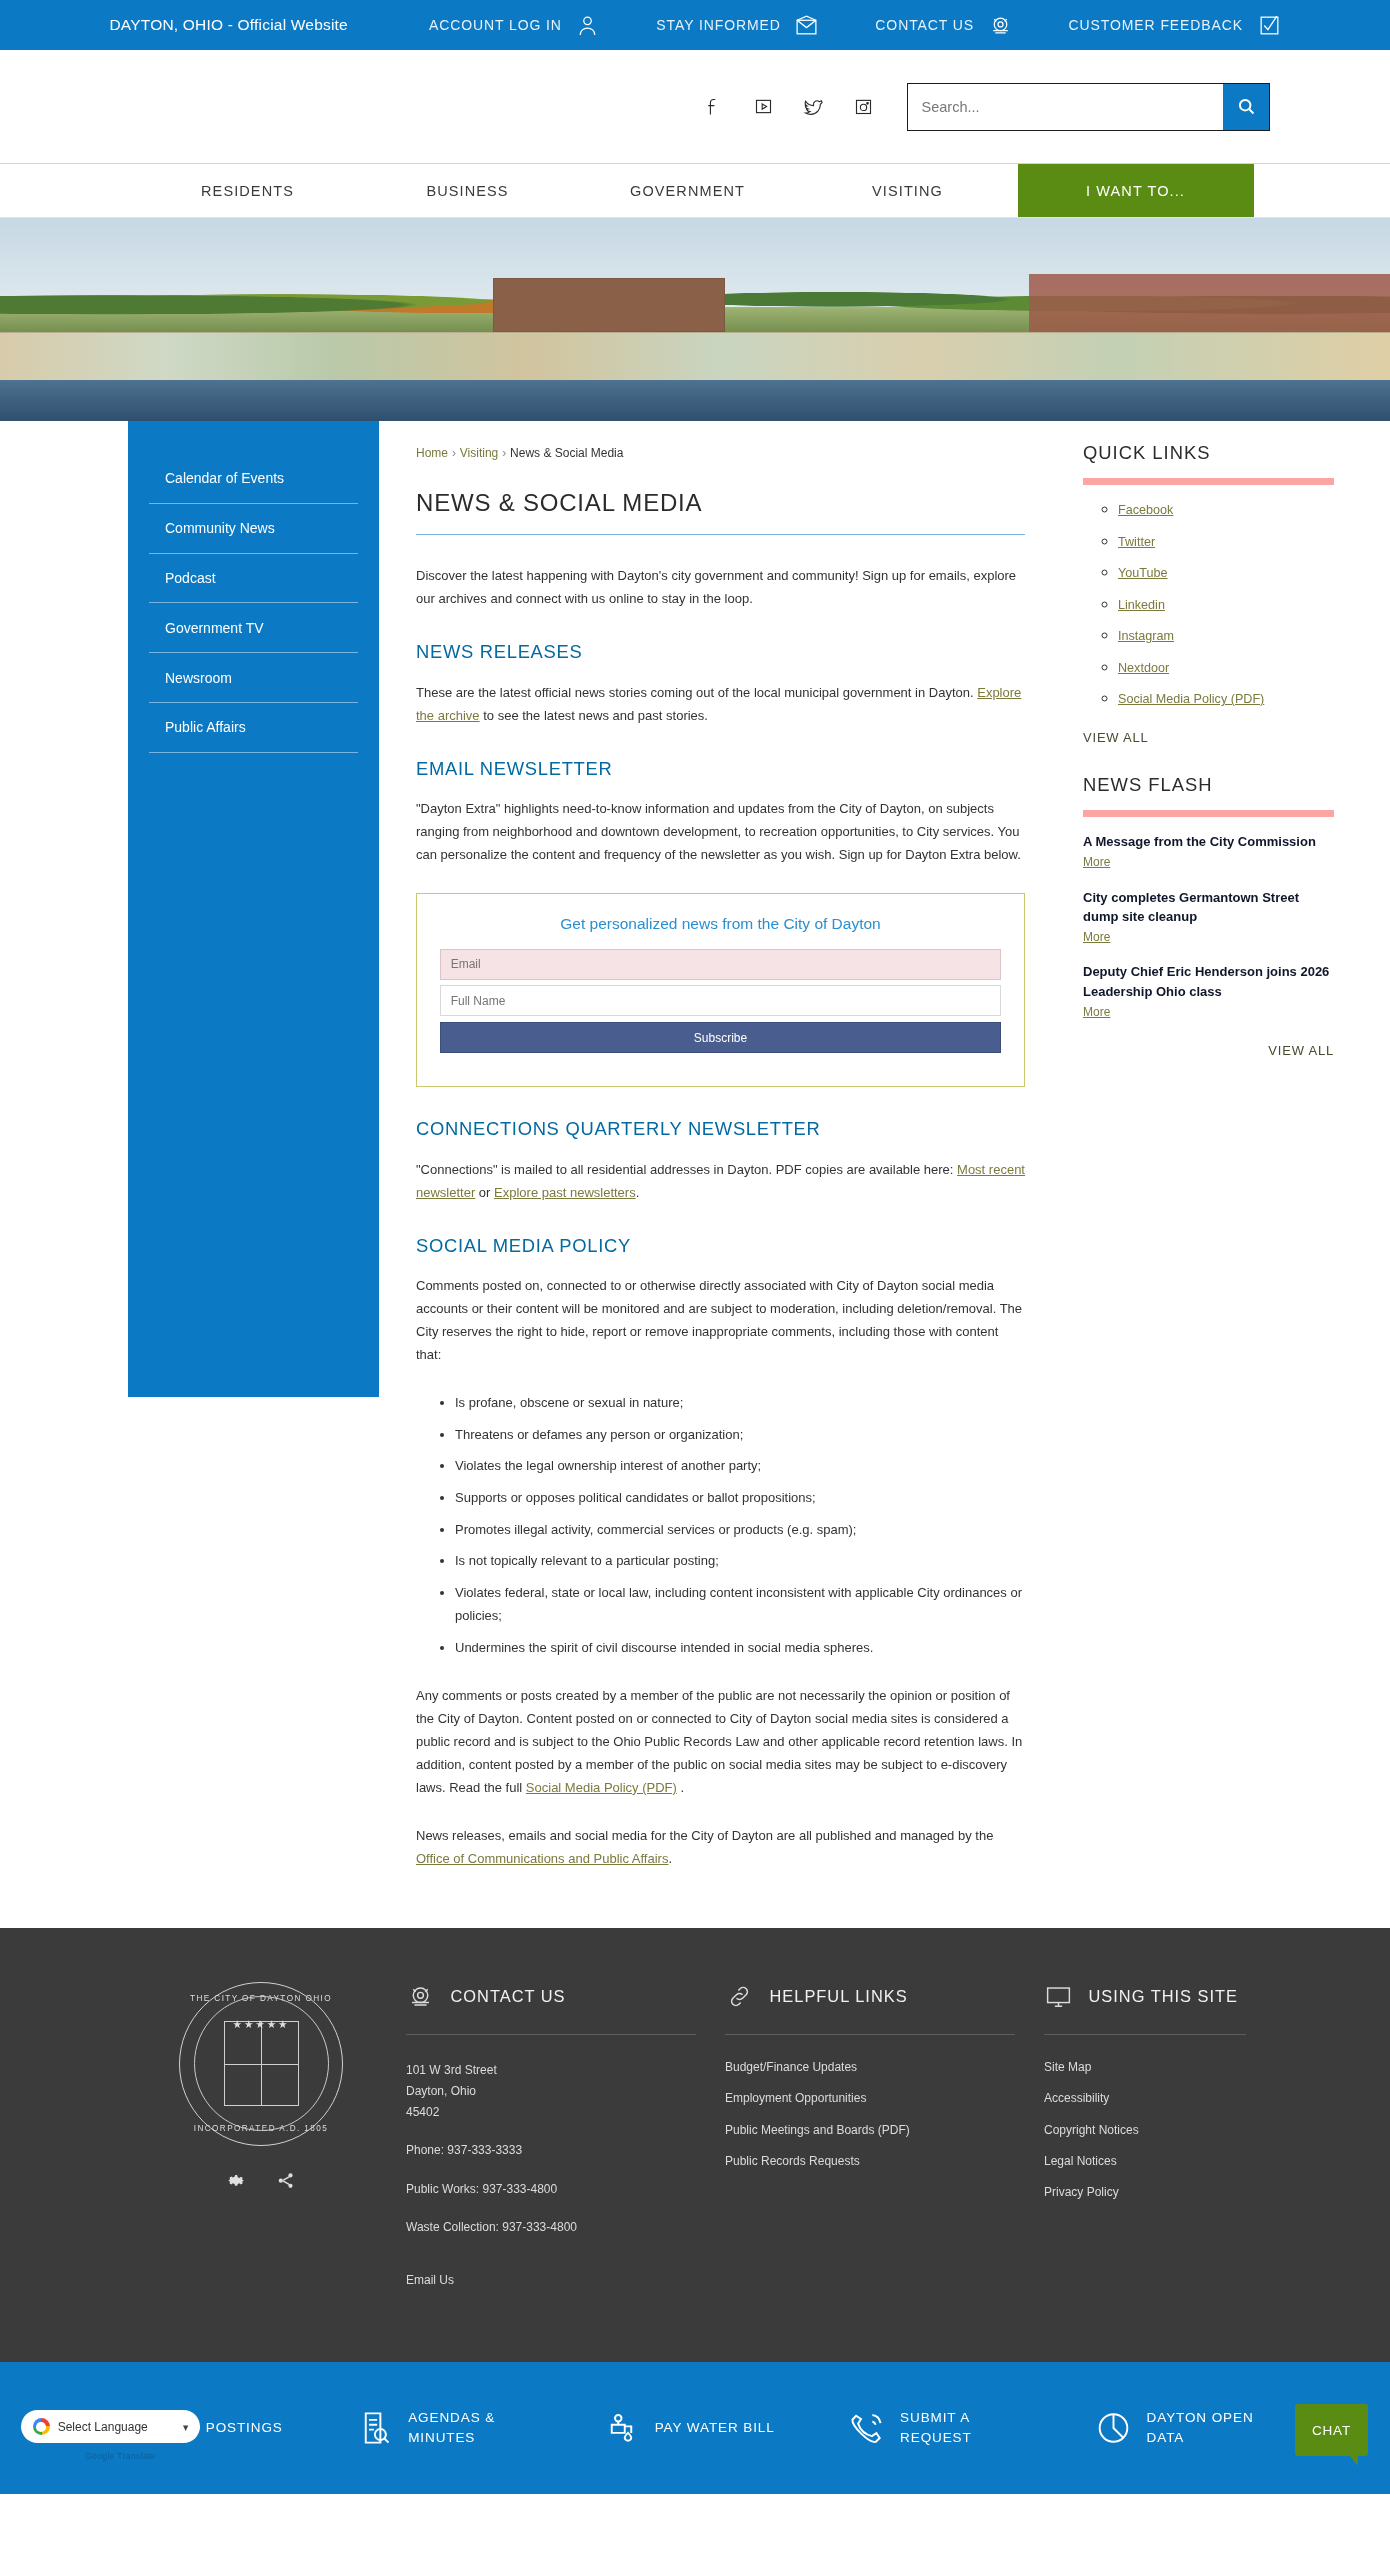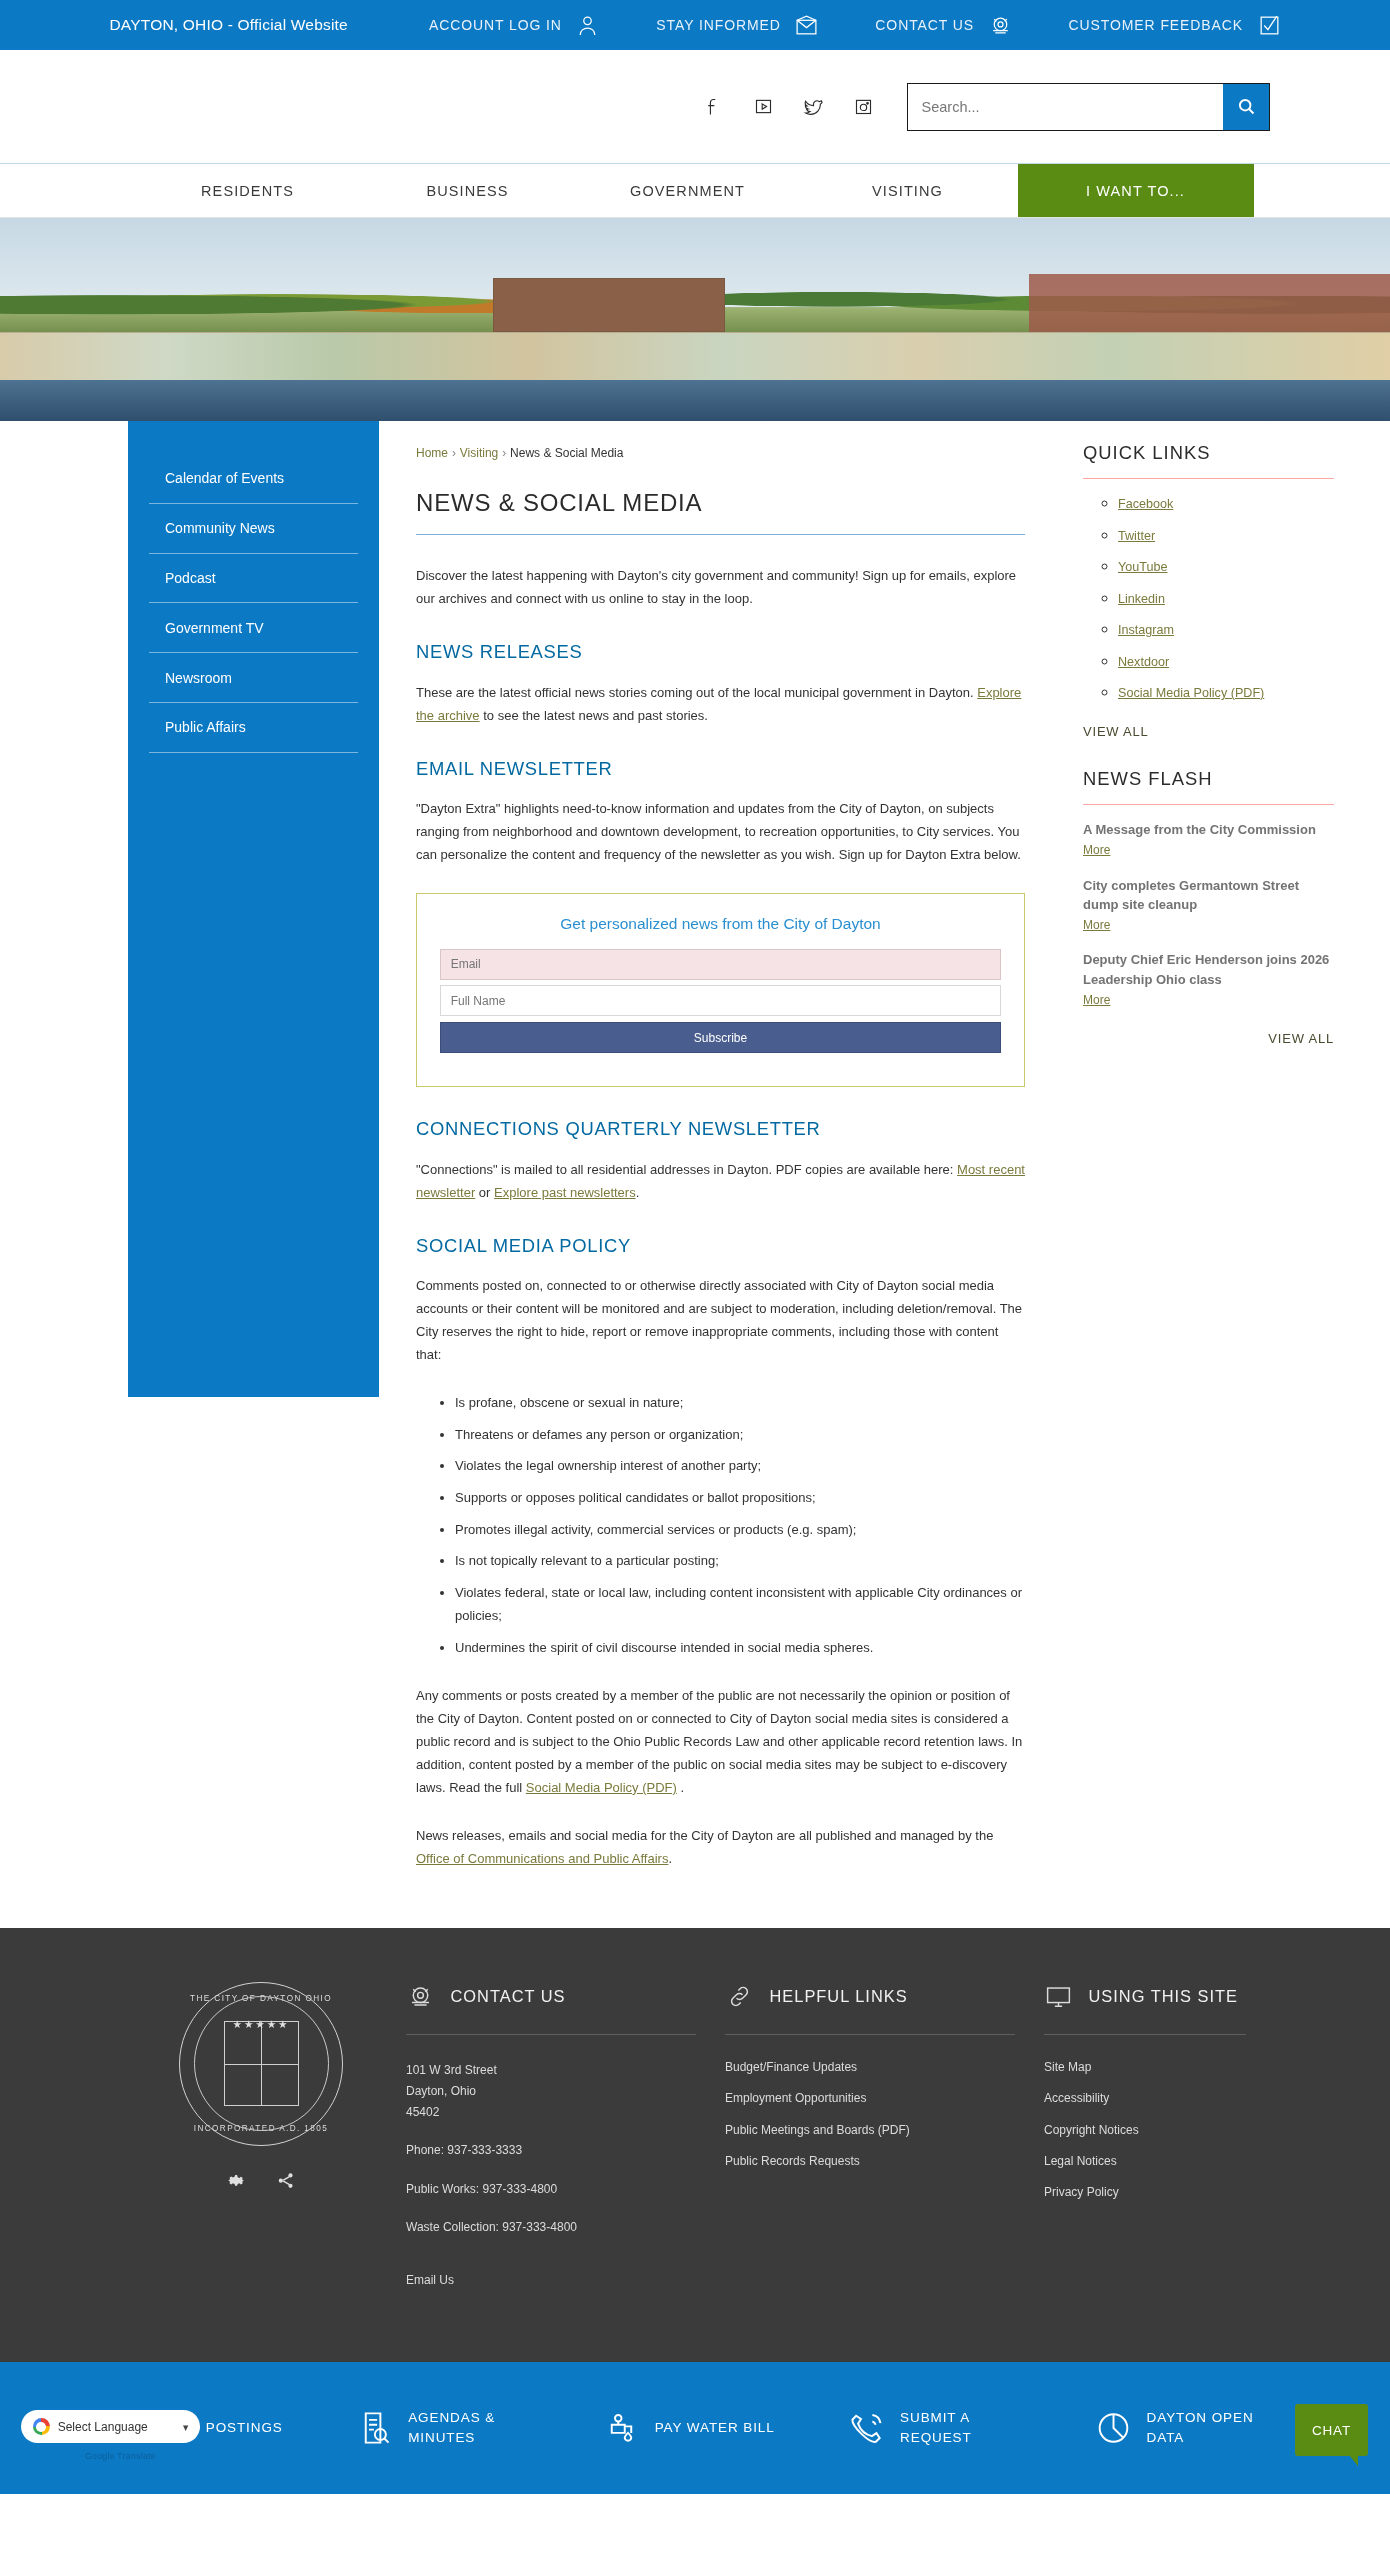--- a/index.html
+++ b/index.html
@@ -242,33 +242,33 @@
 
   
   .right-col {
     width: 251px;
     margin-left: 58px;
     padding-top: 21px;
   }
   .widget-title {
     font-size: 18.4px; font-weight: 400; letter-spacing: 1px;
     color: #2b2b2b; padding-bottom: 13.5px;
-    border-bottom: 1px solid #fca5a5; margin-bottom: 15.5px;
+    border-bottom: 7px solid #fca5a5; margin-bottom: 15.5px;
   }
   .ql-list { margin-left: 35px; }
   .ql-list li { list-style: circle; margin-bottom: 13.5px; }
   .ql-list li a { color: #7a7a3d; font-size: 12.6px; text-decoration: underline; cursor:pointer;}
   .view-all {
     font-size: 13px; letter-spacing:0.8px; color:#4a4a30; cursor:pointer;
     margin: 23px 0 29px 0; display:block;
   }
   .view-all.right { text-align: right; }
   .nf-item { margin-bottom: 17.4px; }
   .nf-item .nf-head {
-    color: #737373; font-size: 13px; font-weight: bold; line-height: 19.3px;
+    color: #0f172a; font-size: 13px; font-weight: bold; line-height: 19.3px;
     cursor:pointer;
   }
   .nf-item .nf-more {
     color: #7a7a3d; font-size: 12px; text-decoration: underline;
     display:inline-block; margin-top: 3.9px; cursor:pointer;
   }
 
   
   .footer {
     background: #3b3b3b;

